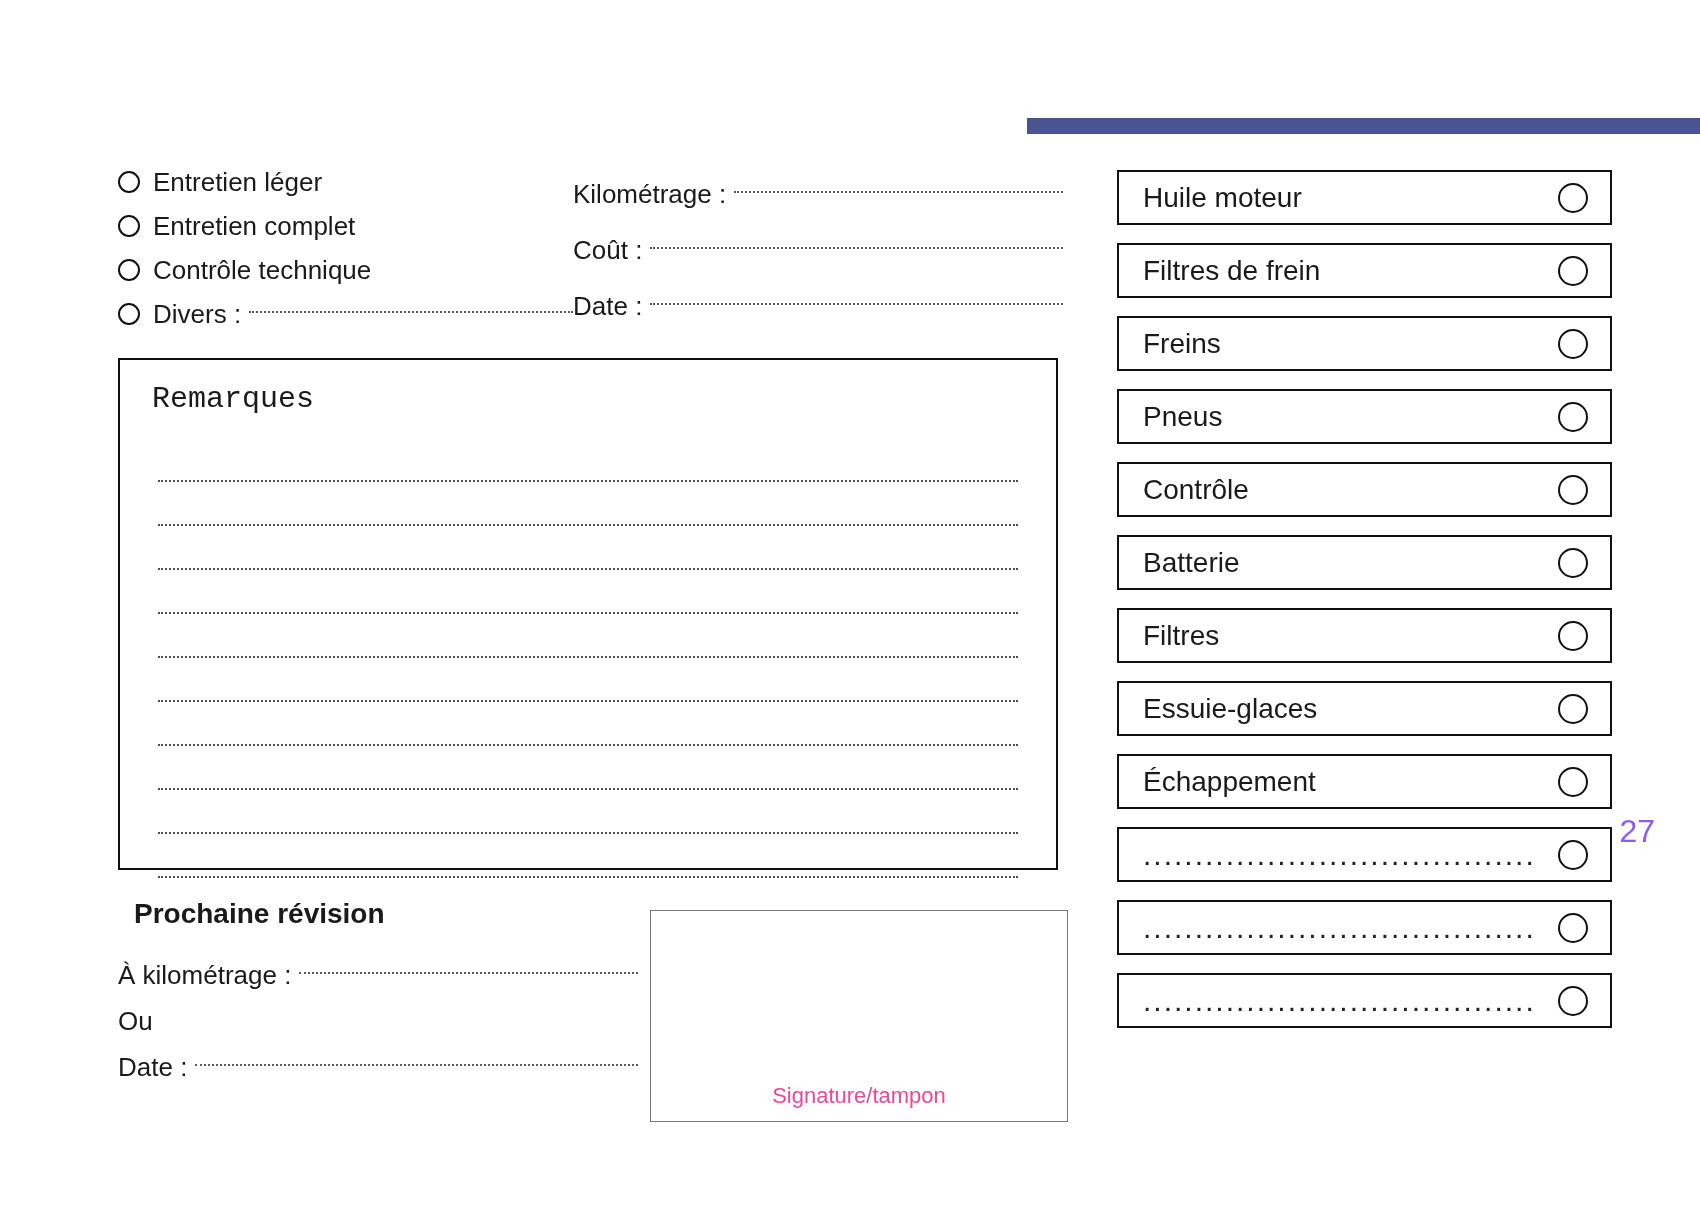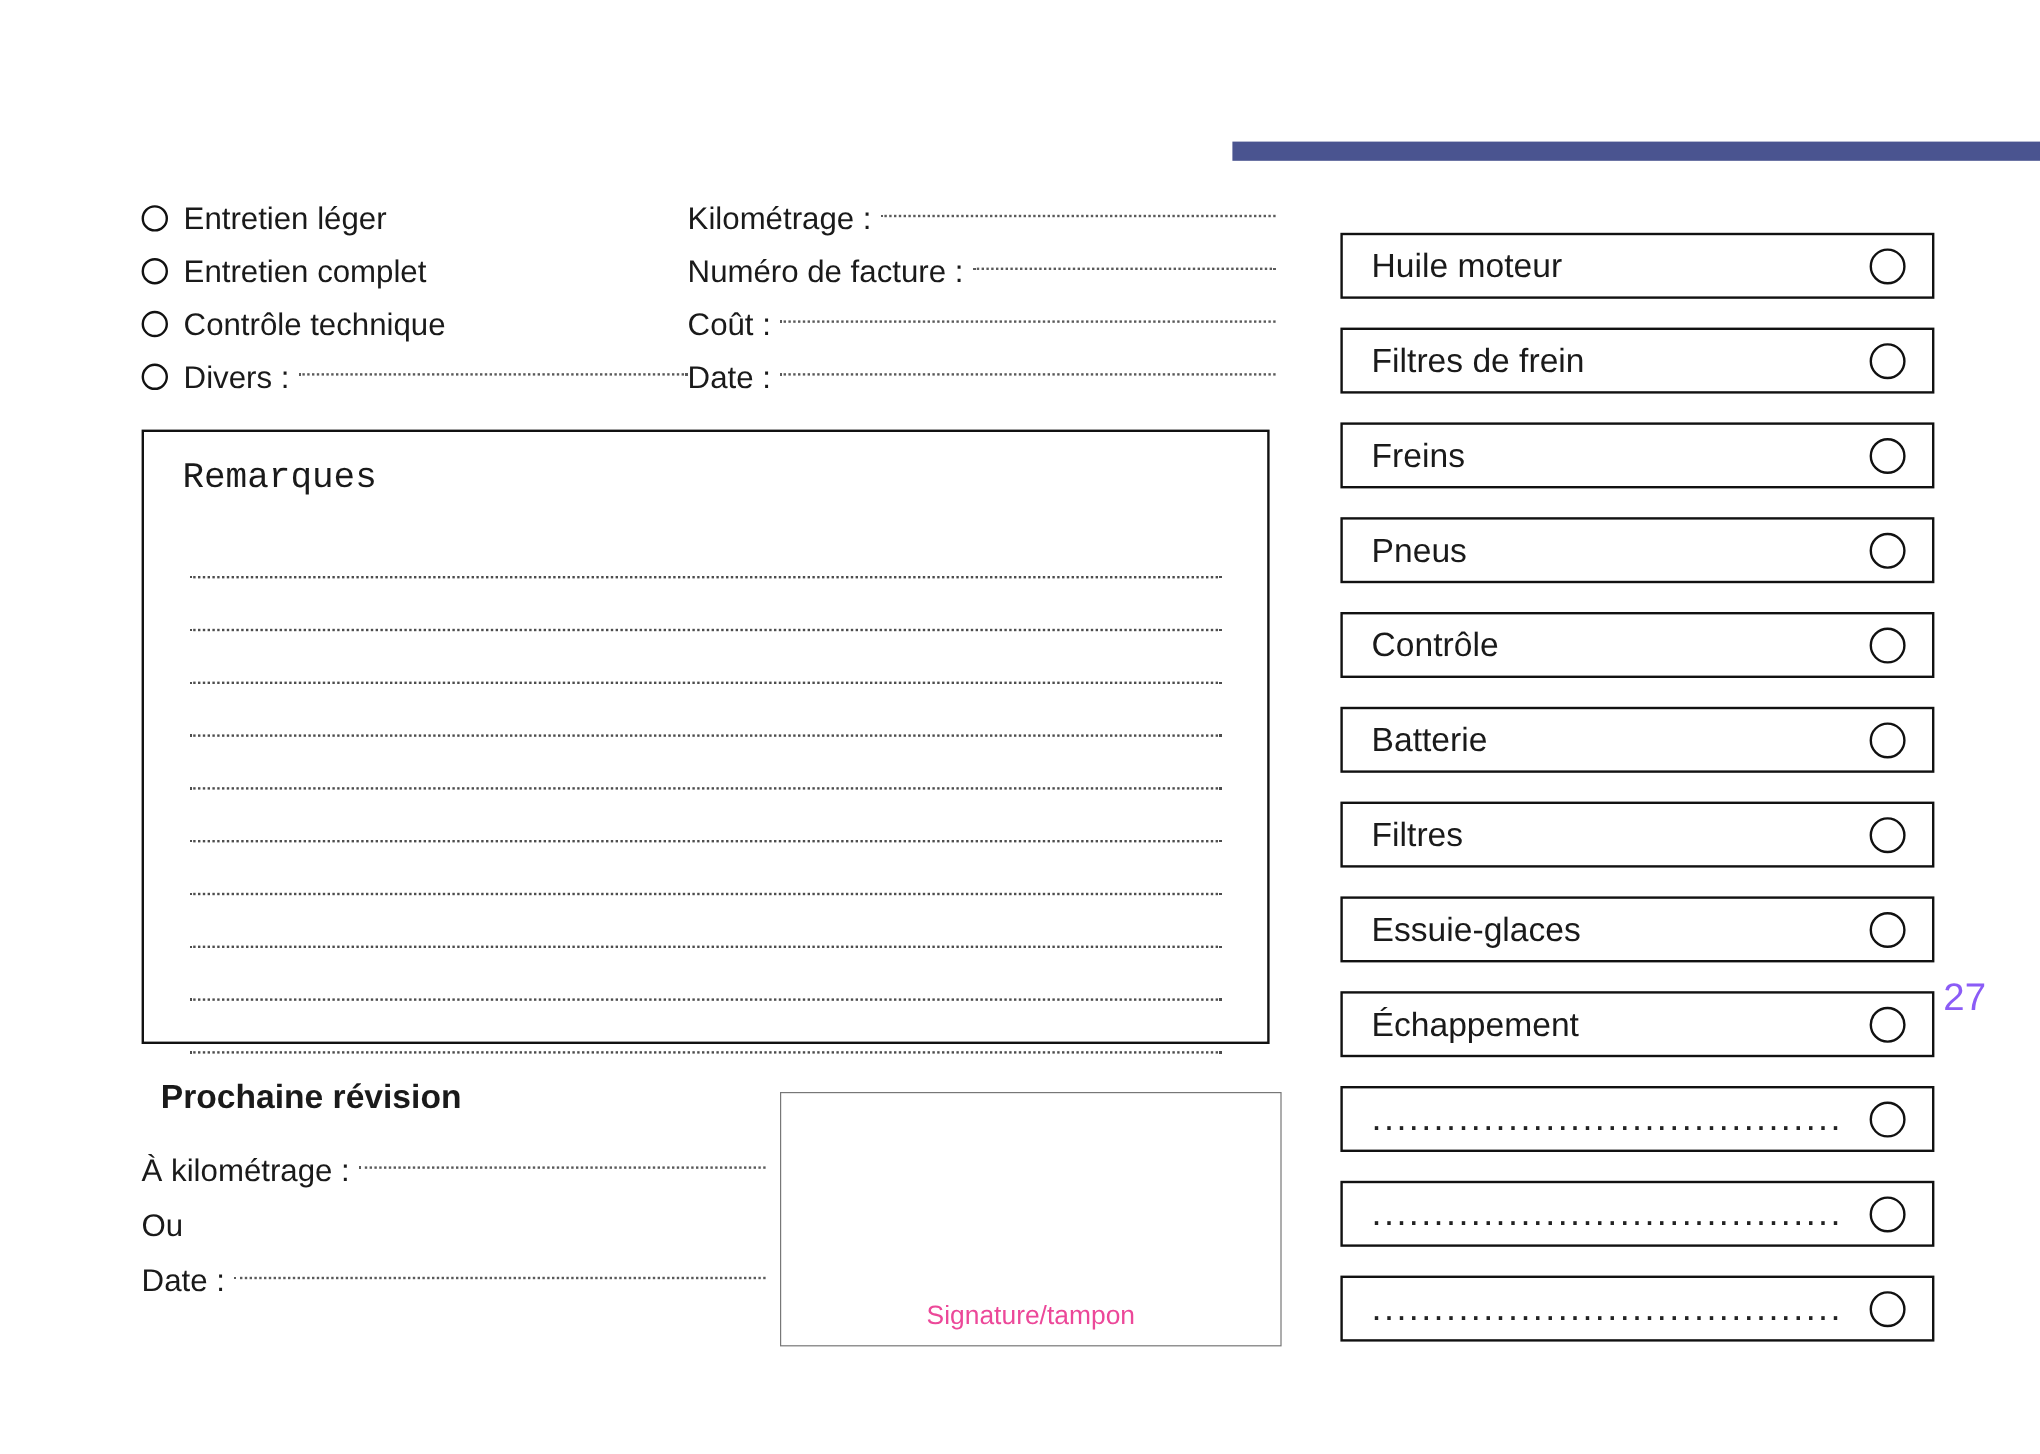--- a/index.html
+++ b/index.html
@@ -75,20 +75,21 @@
   }
 
   .fields-list {
     width: 490px;
   }
   .field-item {
     display: flex;
     align-items: center;
     height: 44px;
     font-size: 26px;
+    margin-top: 12px;
   }
   .field-label {
     white-space: nowrap;
   }
 
   
   .remarks-box {
     position: absolute;
     left: 118px;
     top: 358px;
@@ -160,21 +161,20 @@
   .item-box {
     height: 55px;
     border: 2.5px solid #111;
     box-sizing: border-box;
     display: flex;
     align-items: center;
     justify-content: space-between;
     padding: 0 22px 0 24px;
     margin-bottom: 18px;
     font-size: 28px;
-    margin-top: 24px;
   }
   .item-box .radio-lg {
     width: 30px;
     height: 30px;
     border: 2.4px solid #111;
     border-radius: 50%;
     flex: none;
     box-sizing: border-box;
   }
   .item-label.blank {
@@ -220,24 +220,20 @@
           <span class="dotline"></span>
         </div>
       </div>
 
       <div class="fields-list">
         <div class="field-item">
           <span class="field-label">Kilométrage :</span>
           <span class="dotline"></span>
         </div>
         <div class="field-item">
-          <span class="field-label">Numéro de facture :</span>
-          <span class="dotline"></span>
-        </div>
-        <div class="field-item">
           <span class="field-label">Coût :</span>
           <span class="dotline"></span>
         </div>
         <div class="field-item">
           <span class="field-label">Date :</span>
           <span class="dotline"></span>
         </div>
       </div>
 
     </div>

